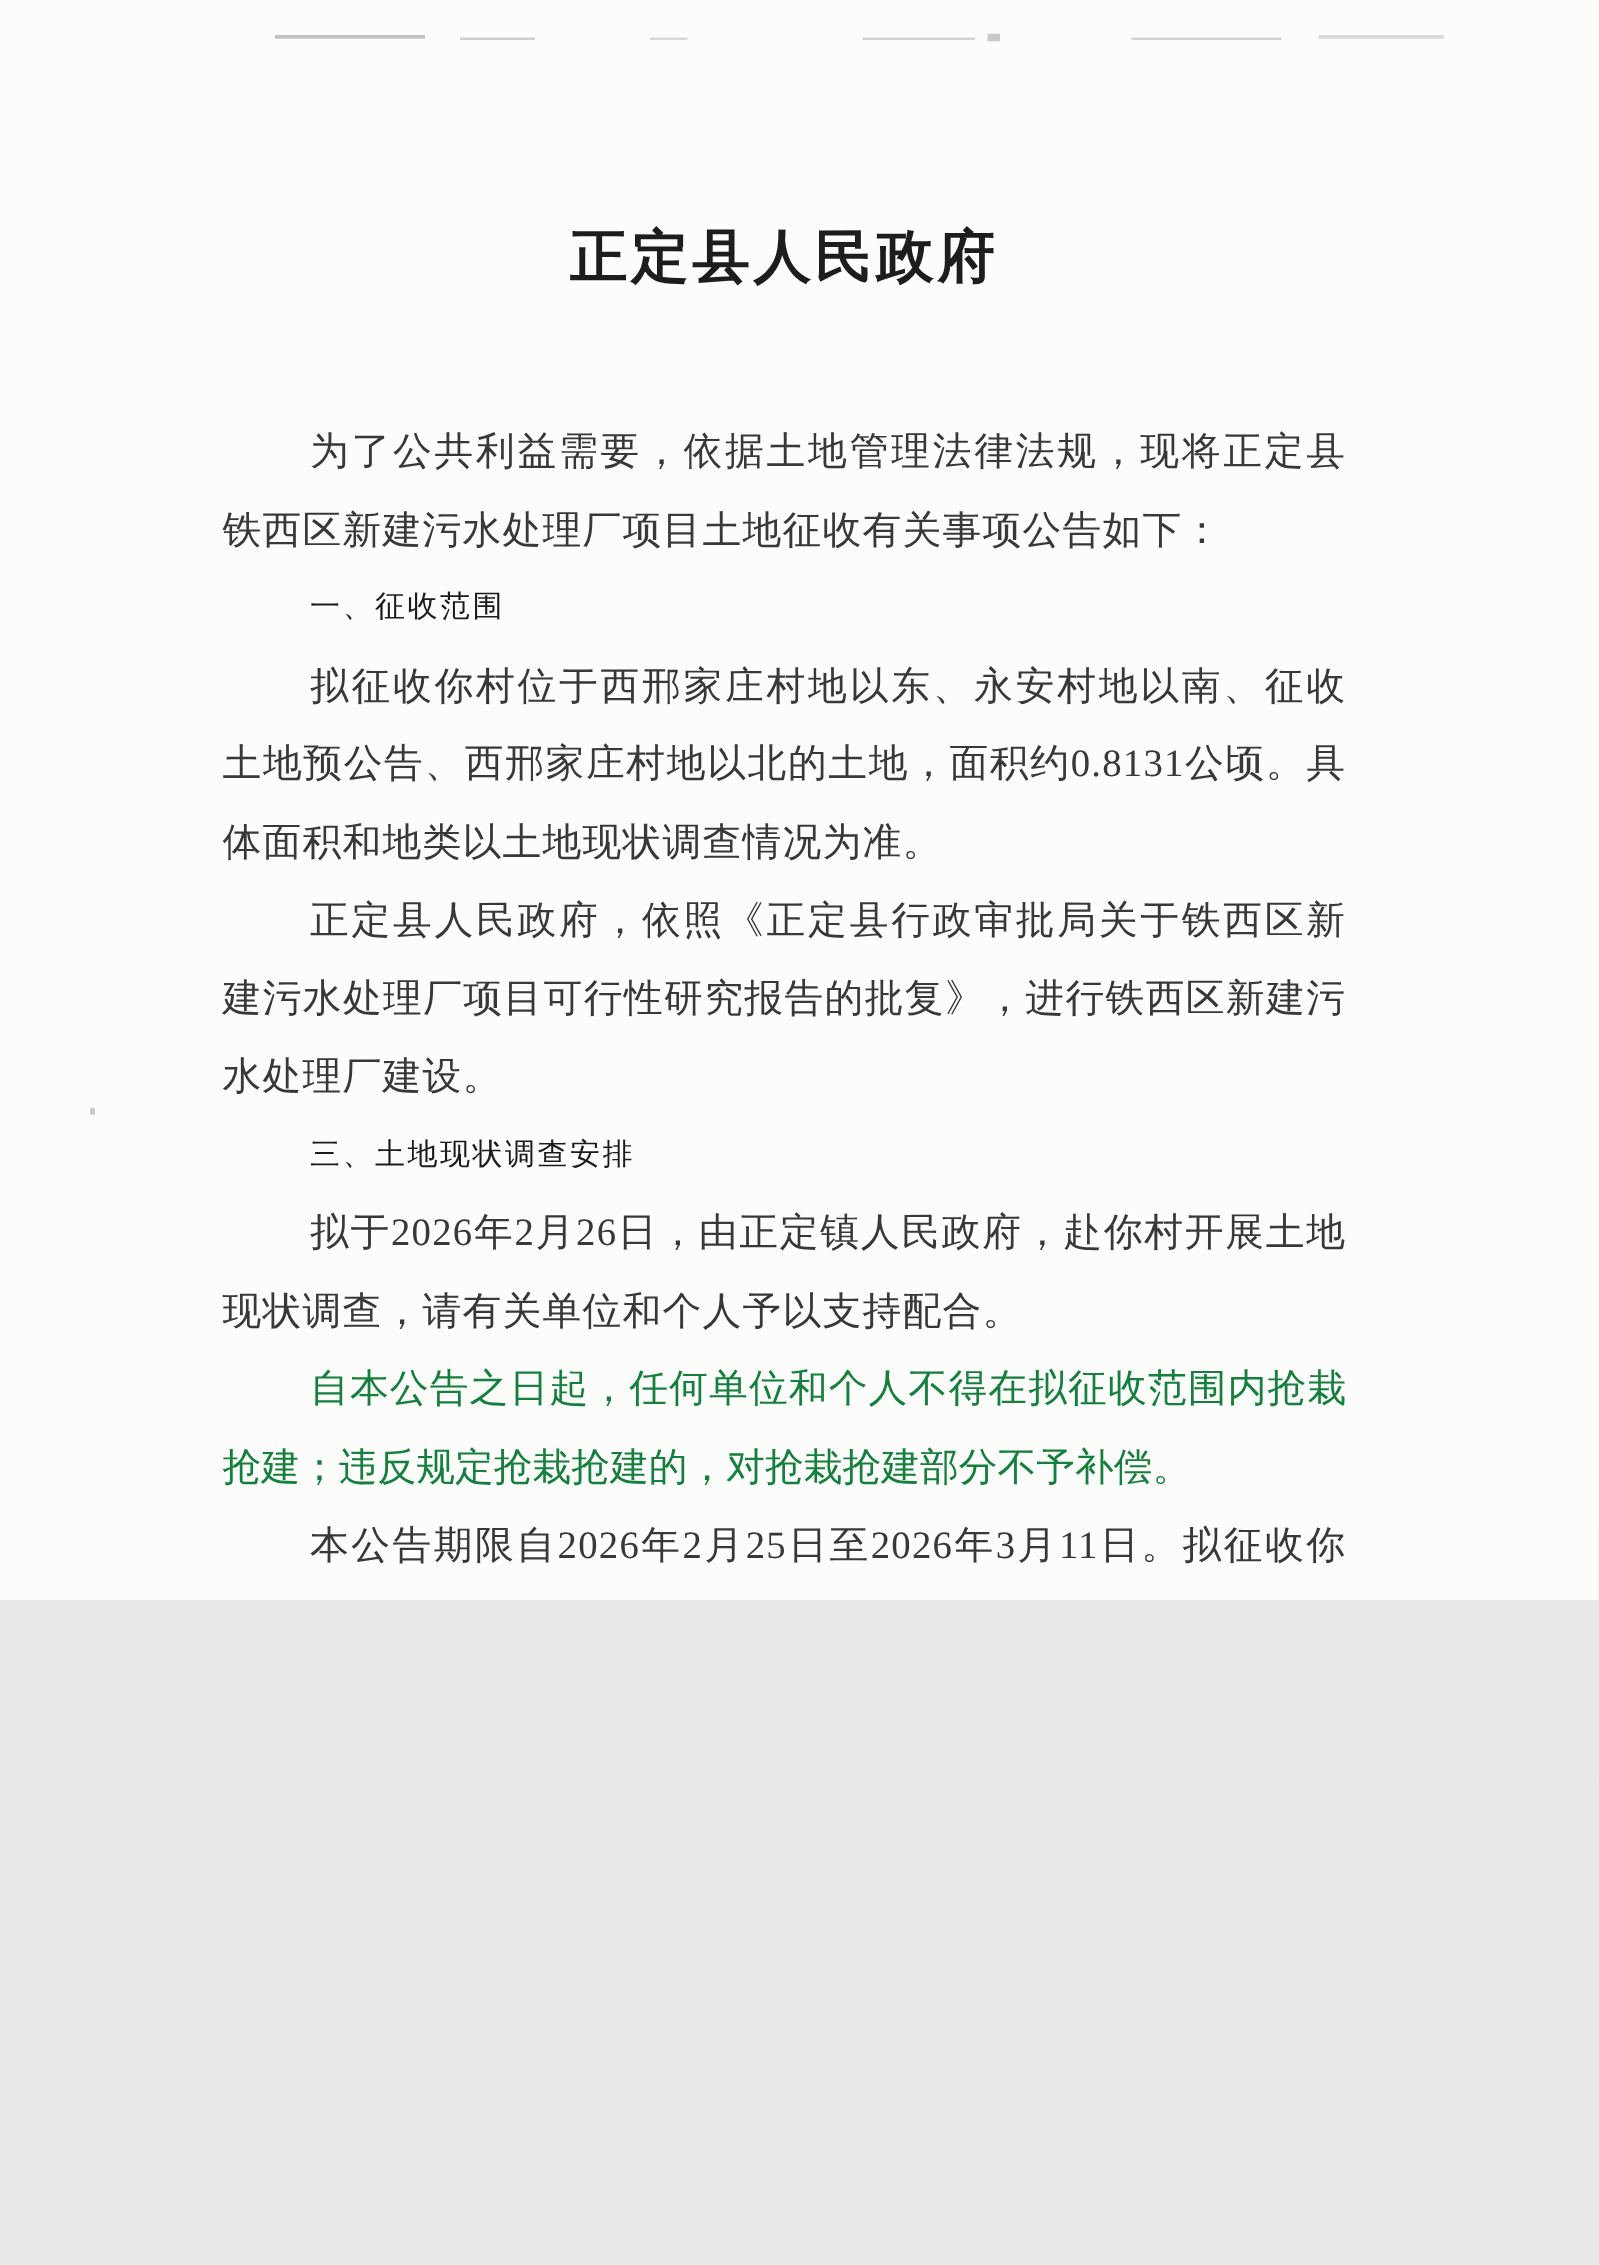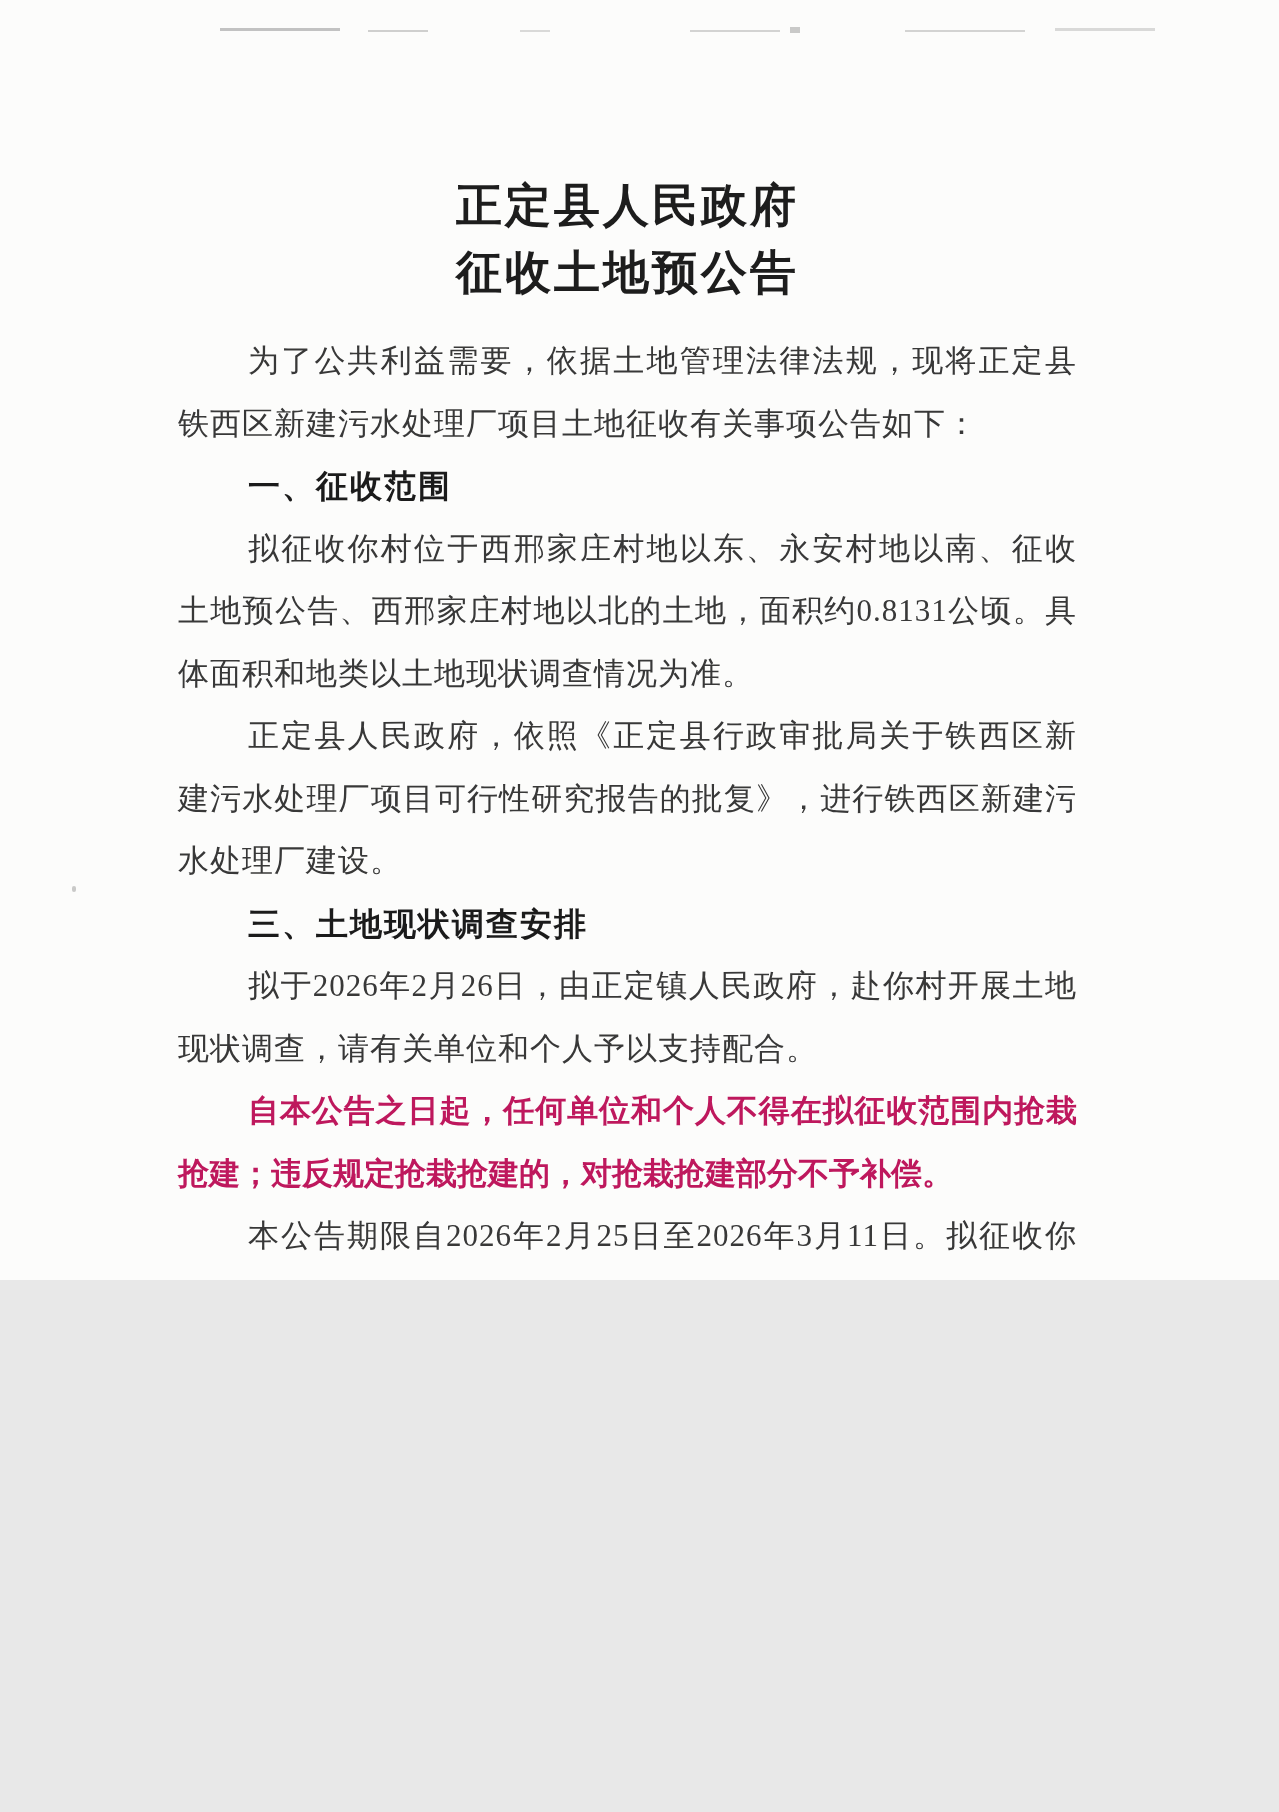--- a/index.html
+++ b/index.html
@@ -28,26 +28,26 @@
     font-size:31px;line-height:62.5px;
     letter-spacing:1px;
     text-align:justify;
     word-break:break-all;
   }
   .body-block p, .body-block h2{margin:0;padding:0;}
   .body-block p{text-indent:70px;}
   .body-block p.no-indent{text-indent:0;}
   .body-block h2{
     font-family:"Liberation Sans","DejaVu Sans",sans-serif;
-    font-weight:bold;font-size:32px;line-height:62.5px;
+    font-weight:normal;font-size:24px;line-height:62.5px;
     color:#1b1b1b;text-indent:70px;letter-spacing:2px;
   }
   .body-block p.warning{
     font-family:"Liberation Sans","DejaVu Sans",sans-serif;
-    font-weight:bold;color:#be185d;letter-spacing:0;
+    font-weight:normal;color:#15803d;letter-spacing:0;
   }
   
   .issuer-name{
     position:absolute;left:710px;top:1578px;
     font-size:38px;letter-spacing:10px;color:#474747;z-index:1;white-space:nowrap;
   }
   .issue-date{
     position:absolute;left:802px;top:1640px;
     font-size:24px;letter-spacing:2px;color:#3f3f3f;z-index:1;white-space:nowrap;
   }
@@ -71,21 +71,20 @@
   <div class="artifact" style="left:520px;top:30px;width:30px;height:2px;opacity:.28;"></div>
   <div class="artifact" style="left:690px;top:30px;width:90px;height:2px;opacity:.32;"></div>
   <div class="artifact" style="left:790px;top:27px;width:10px;height:6px;opacity:.4;"></div>
   <div class="artifact" style="left:905px;top:30px;width:120px;height:2px;opacity:.32;"></div>
   <div class="artifact" style="left:1055px;top:28px;width:100px;height:3px;opacity:.28;"></div>
   <div class="artifact" style="left:72px;top:886px;width:4px;height:6px;opacity:.4;border-radius:2px;"></div>
   <div class="artifact" style="left:955px;top:1703px;width:4px;height:4px;opacity:.5;border-radius:2px;"></div>
 
   <div class="title-block">
     <div>正定县人民政府</div>
-    <div>征收土地预公告</div>
   </div>
 
   <div class="body-block">
     <p>为了公共利益需要，依据土地管理法律法规，现将正定县铁西区新建污水处理厂项目土地征收有关事项公告如下：</p>
 
     <h2>一、征收范围</h2>
     <p>拟征收你村位于西邢家庄村地以东、永安村地以南、征收土地预公告、西邢家庄村地以北的土地，面积约0.8131公顷。具体面积和地类以土地现状调查情况为准。</p>
 
     <p>正定县人民政府，依照《正定县行政审批局关于铁西区新建污水处理厂项目可行性研究报告的批复》，进行铁西区新建污水处理厂建设。</p>
 

